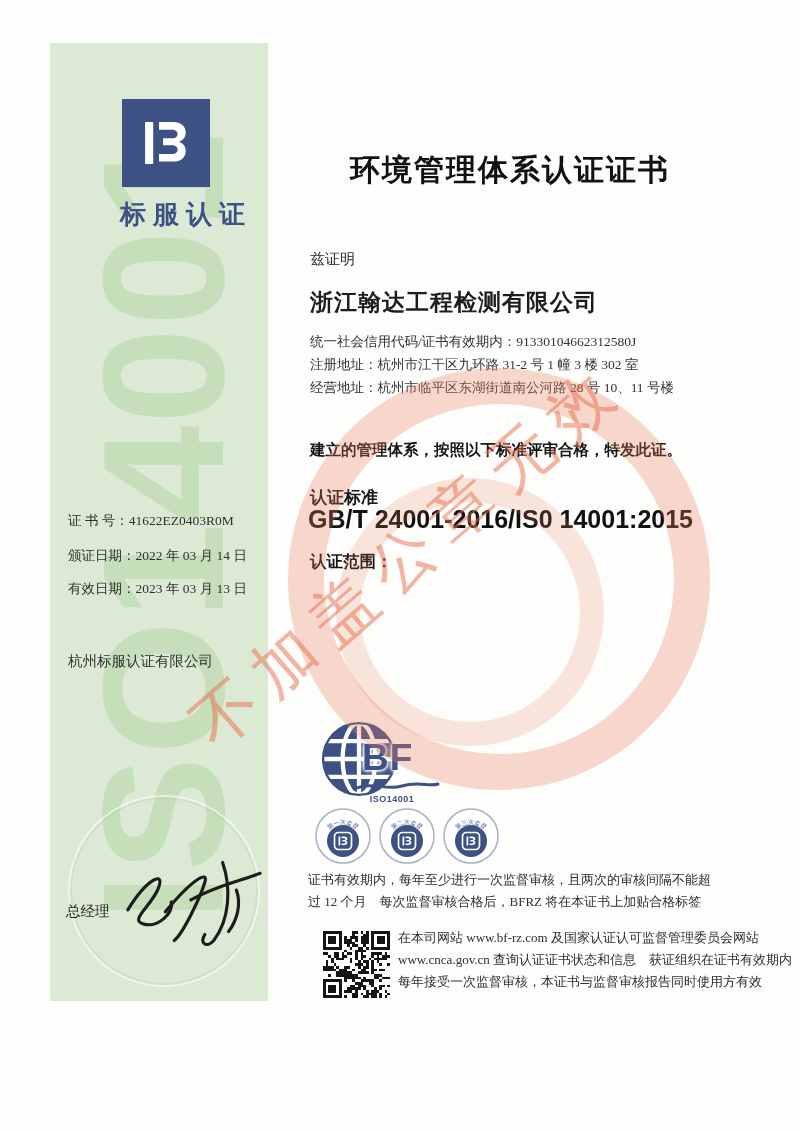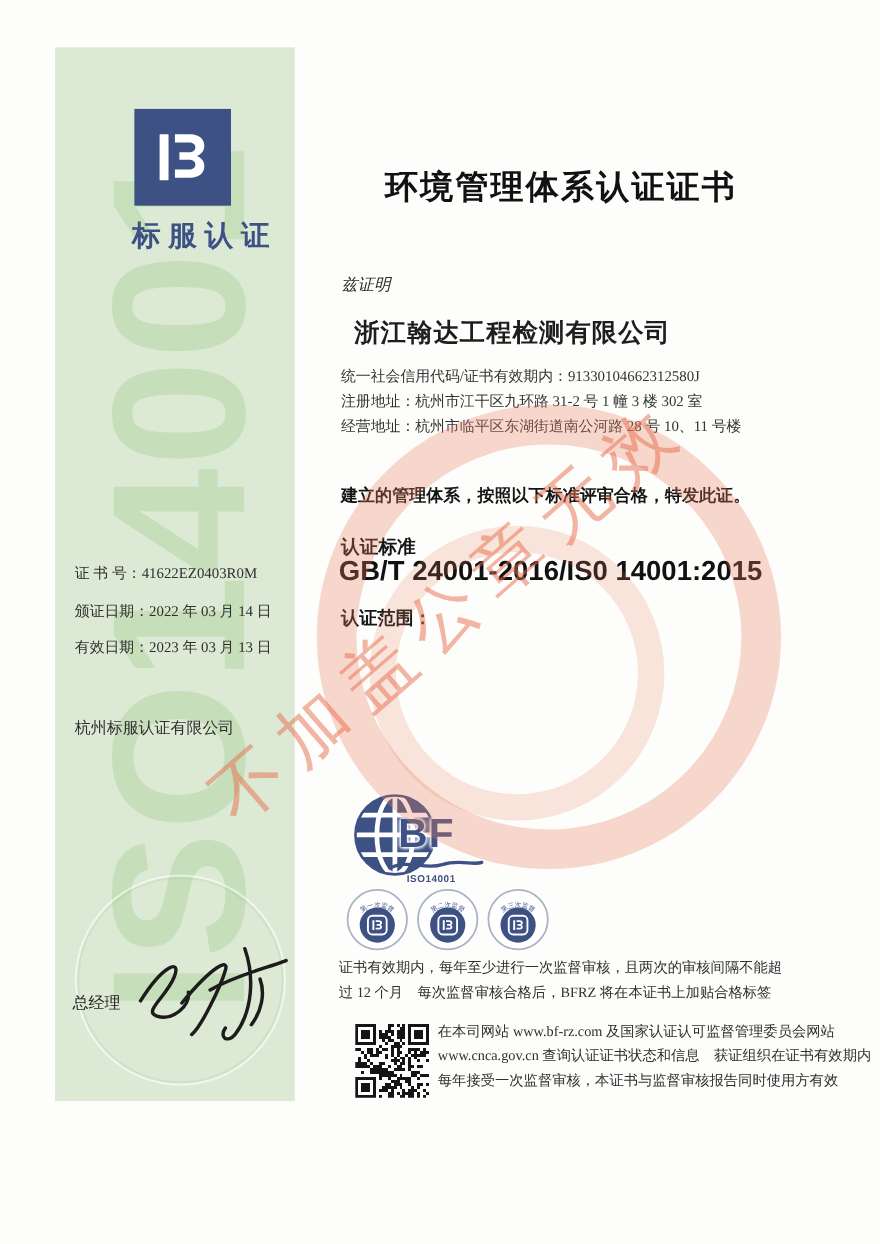--- a/index.html
+++ b/index.html
@@ -16,23 +16,23 @@
   .logo-box{position:absolute;left:122px;top:98px;width:88px;height:90px;}
   .logo-text{position:absolute;left:110px;top:197px;width:152px;text-align:center;
              font-family:"Liberation Sans",sans-serif;font-weight:600;font-size:26px;letter-spacing:7px;
              color:#3e5184;}
   .side-row{position:absolute;left:68px;font-size:13.5px;color:#2f2f2f;white-space:nowrap;}
   .issuer{position:absolute;left:68px;top:620px;font-size:14.5px;color:#2f2f2f;margin-top:32px;}
   .signer{position:absolute;left:66px;top:902px;font-size:14.5px;color:#222;}
   
   .title{position:absolute;left:300px;top:150px;width:420px;text-align:center;
          font-family:"Liberation Sans",sans-serif;font-weight:800;font-size:30px;letter-spacing:2px;color:#111;}
-  .certify{position:absolute;left:310px;top:250px;font-size:15px;font-style:italic;}
+  .certify{position:absolute;left:310px;top:250px;font-size:15px;}
   .company{position:absolute;left:310px;top:287px;font-family:"Liberation Sans",sans-serif;
-           font-weight:600;font-size:23px;color:#1d1d1d;letter-spacing:1px;margin-left:12px;}
+           font-weight:600;font-size:23px;color:#1d1d1d;letter-spacing:1px;}
   .addr{position:absolute;left:310px;font-size:13.5px;color:#333;white-space:nowrap;}
   .estab{position:absolute;left:310px;top:440px;font-family:Liberation Mono, monospace;
          font-weight:700;font-size:15.5px;color:#151515;}
   .stdlab{position:absolute;left:310px;top:486px;font-family:"Liberation Sans",sans-serif;
           font-weight:700;font-size:17px;color:#151515;}
   .standard{position:absolute;left:308px;top:505px;font-family:"Liberation Sans",sans-serif;
             font-weight:800;font-size:25px;color:#111;}
   .scopelab{position:absolute;left:310px;top:551px;font-family:"Liberation Sans",sans-serif;
             font-weight:700;font-size:16.5px;color:#151515;}
   .scope{position:absolute;left:310px;top:585px;font-size:13px;color:#333;}

